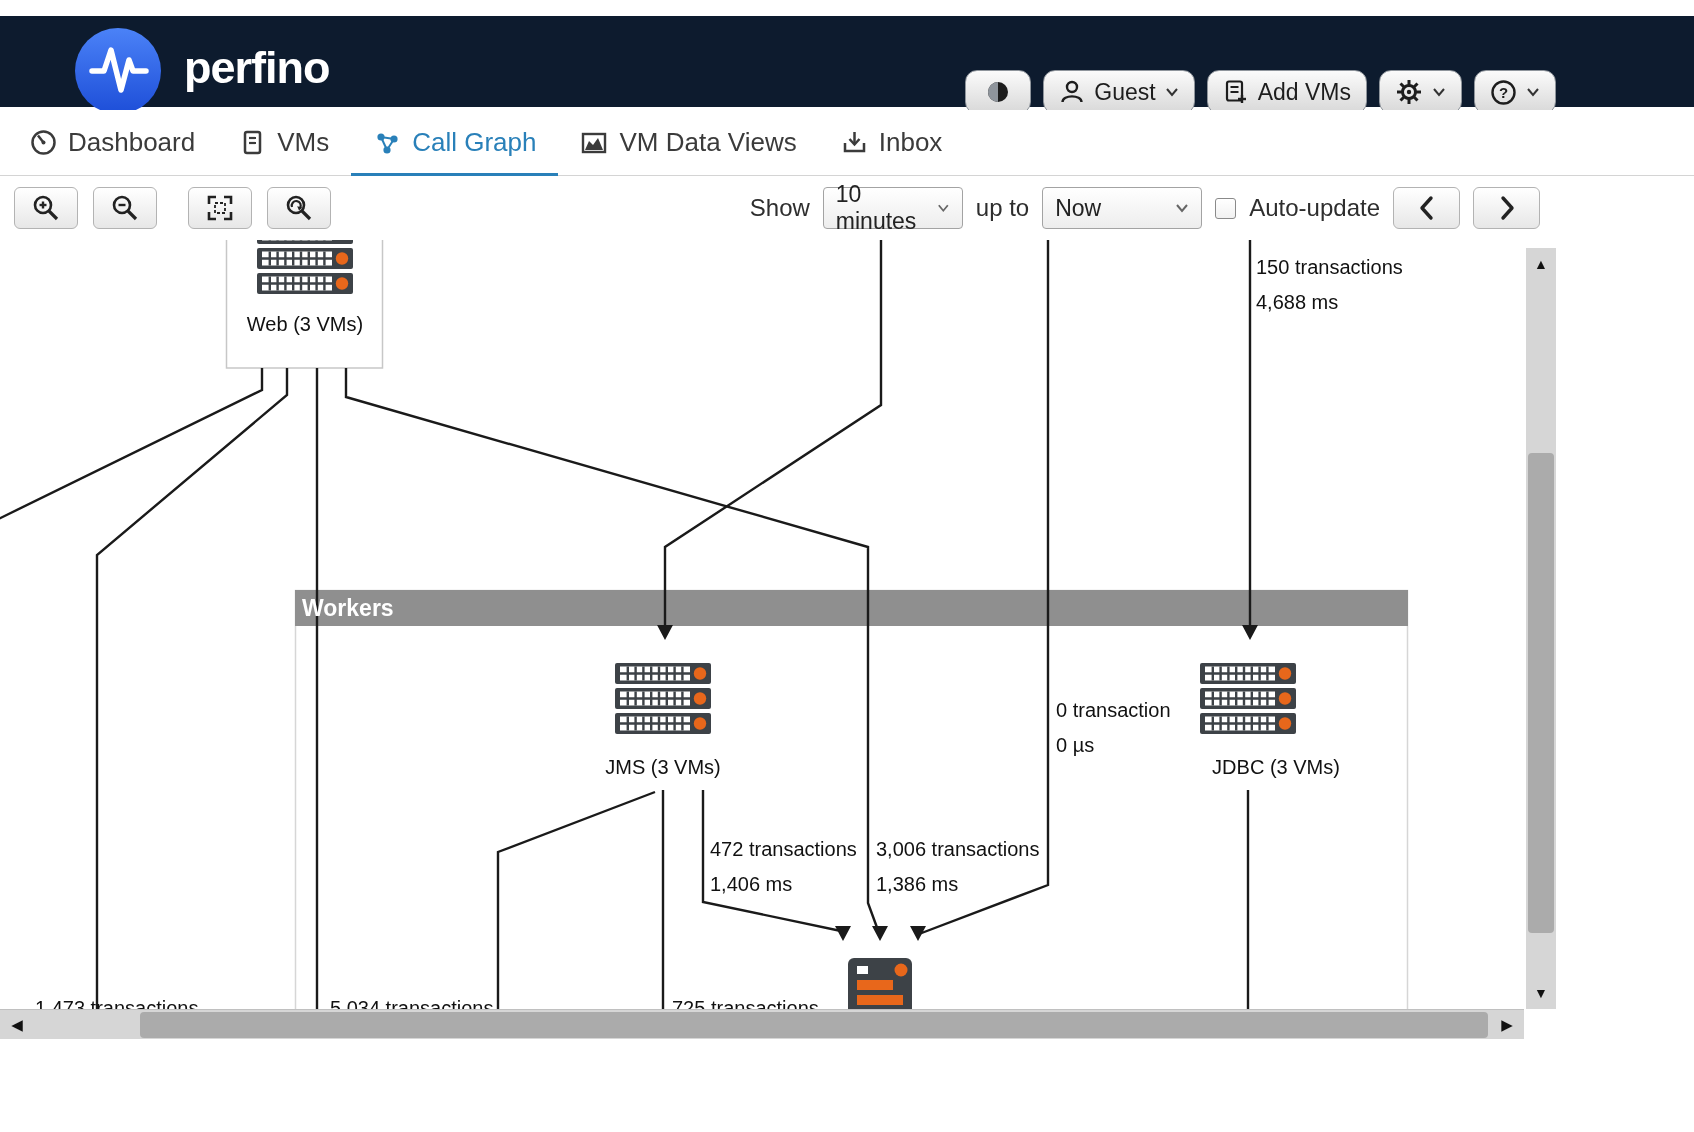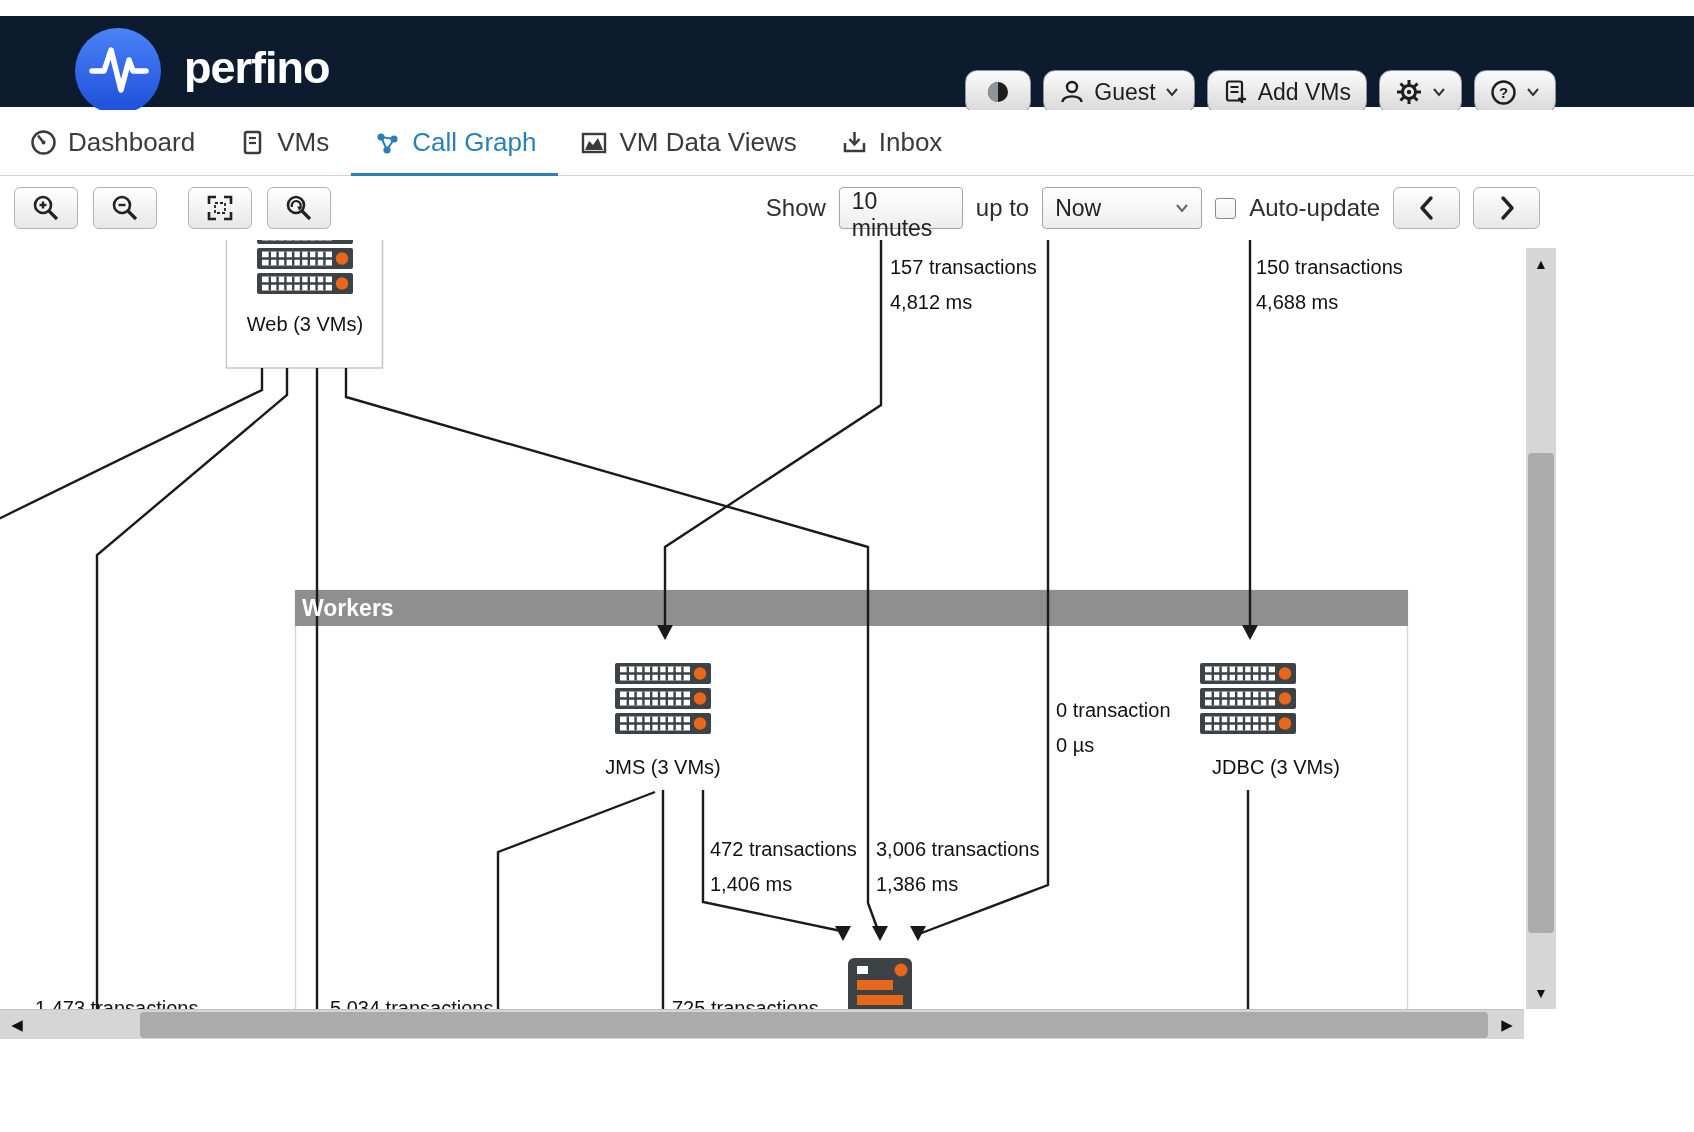--- a/index.html
+++ b/index.html
@@ -211,21 +211,21 @@
     <svg width="30" height="30" viewBox="0 0 30 30">
       <circle cx="12" cy="12" r="8" fill="none" stroke="#222" stroke-width="2.6"></circle>
       <line x1="18" y1="18" x2="26" y2="26" stroke="#222" stroke-width="3.2"></line>
       <path d="M8,14 a4.5,4.5 0 1 1 8,1" fill="none" stroke="#222" stroke-width="2.2"></path>
       <polygon points="15,17.5 18.5,14.5 13.2,13.2" fill="#222"></polygon>
     </svg>
   </div>
 
   <div class="tb-right">
     <span>Show</span>
-    <div class="select" style="width:124px;flex-direction:column;">
+    <div class="select" style="width:140px;">
       <span>10 minutes</span>
       <svg width="14" height="10" viewBox="0 0 14 10">
         <polyline points="2,2 7,8 12,2" fill="none" stroke="#666" stroke-width="2"></polyline>
       </svg>
     </div>
     <span>up to</span>
     <div class="select" style="width:160px;">
       <span>Now</span>
       <svg width="14" height="10" viewBox="0 0 14 10">
         <polyline points="2,2 7,8 12,2" fill="none" stroke="#666" stroke-width="2"></polyline>
@@ -315,24 +315,20 @@
 
   
   <div class="workers-title">Workers</div>
 
   
   <div class="node-label" style="left:305px;top:73px;">Web (3 VMs)</div>
   <div class="node-label" style="left:663px;top:516px;">JMS (3 VMs)</div>
   <div class="node-label" style="left:1248px;top:516px;margin-left:28px;">JDBC (3 VMs)</div>
 
   
-  <div class="edge-label" style="left:890px;top:10px;">
-    <div>157 transactions</div>
-    <div>4,812 ms</div>
-  </div>
   <div class="edge-label" style="left:1256px;top:10px;">
     <div>150 transactions</div>
     <div>4,688 ms</div>
   </div>
   <div class="edge-label" style="left:1056px;top:453px;">
     <div>0 transaction</div>
     <div>0 µs</div>
   </div>
   <div class="edge-label" style="left:710px;top:592px;">
     <div>472 transactions</div>

